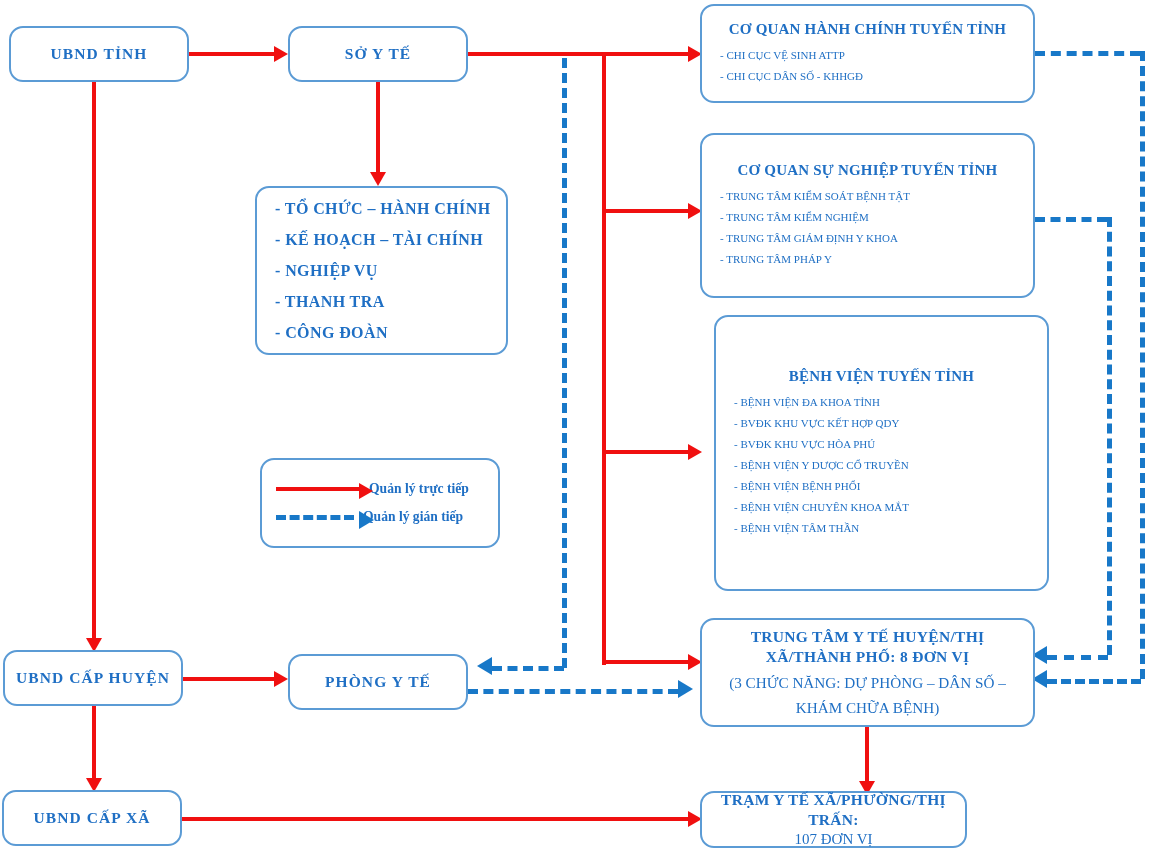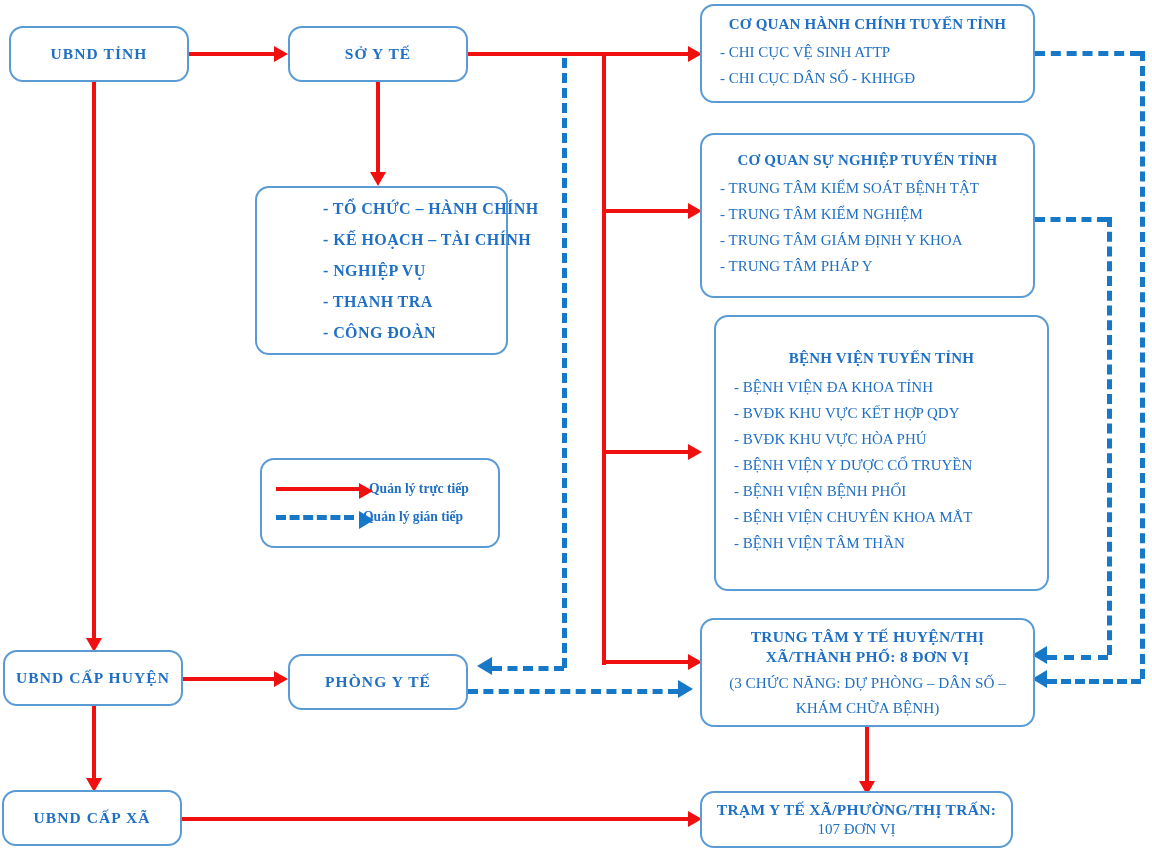--- a/index.html
+++ b/index.html
@@ -12,21 +12,21 @@
        justify-content:center;color:#1F6FC4;z-index:5;}
   .box .ttl{font-weight:bold;text-align:center;letter-spacing:.3px;}
   .box .li{white-space:nowrap;}
 
   
   .node{align-items:center;justify-content:center;}
   .node .ttl{font-size:15.5px;letter-spacing:1.1px;}
 
   
   .list .ttl{font-size:15px;margin-bottom:7px;letter-spacing:.2px;}
-  .list .li{font-size:15px;padding-left:18px;margin:4.5px 0;font-weight:normal;}
+  .list .li{font-size:11px;padding-left:18px;margin:4.5px 0;font-weight:normal;}
 
   #b_dept .li{font-size:16px;font-weight:bold;padding-left:18px;margin:6.5px 0;letter-spacing:.4px;}
 
   #b_ttyt{align-items:center;text-align:center;}
   #b_ttyt .ttl{font-size:15.5px;line-height:1.28;}
   #b_ttyt .sub{font-size:15.2px;line-height:1.3;margin-top:6px;text-align:center;}
   #b_tram{align-items:center;text-align:center;}
   #b_tram .ttl{font-size:15.5px;line-height:1.3;}
   #b_tram .sub{font-size:15px;line-height:1.3;}
 
@@ -116,21 +116,21 @@
   <div class="ahLb" style="left:1032px;top:646px;"></div>
 
   <div class="box node" id="b_ubndtinh" style="left:9px;top:26px;width:180px;height:56px;">
     <div class="ttl">UBND TỈNH</div>
   </div>
 
   <div class="box node" id="b_soyte" style="left:288px;top:26px;width:180px;height:56px;">
     <div class="ttl">SỞ Y TẾ</div>
   </div>
 
-  <div class="box list" id="b_dept" style="left:255px;top:186px;width:253px;height:169px;padding-left:48px;">
+  <div class="box list" id="b_dept" style="left:255px;top:186px;width:253px;height:169px;">
     <div class="li">- TỔ CHỨC – HÀNH CHÍNH</div>
     <div class="li">- KẾ HOẠCH – TÀI CHÍNH</div>
     <div class="li">- NGHIỆP VỤ</div>
     <div class="li">- THANH TRA</div>
     <div class="li">- CÔNG ĐOÀN</div>
   </div>
 
   <div class="box" id="b_legend" style="left:260px;top:458px;width:240px;height:90px;">
     <div class="lg-row">
       <span class="lg-solid"></span>
@@ -179,18 +179,18 @@
     <div class="li">- BỆNH VIỆN TÂM THẦN</div>
   </div>
 
   <div class="box" id="b_ttyt" style="left:700px;top:618px;width:335px;height:109px;">
     <div class="ttl">TRUNG TÂM Y TẾ HUYỆN/THỊ</div>
     <div class="ttl">XÃ/THÀNH PHỐ: 8 ĐƠN VỊ</div>
     <div class="sub">(3 CHỨC NĂNG: DỰ PHÒNG – DÂN SỐ –</div>
     <div class="sub">KHÁM CHỮA BỆNH)</div>
   </div>
 
-  <div class="box" id="b_tram" style="left:700px;top:791px;width:313px;height:57px;">
+  <div class="box" id="b_tram" style="left:700px;top:791px;width:267px;height:57px;">
     <div class="ttl">TRẠM Y TẾ XÃ/PHƯỜNG/THỊ TRẤN:</div>
     <div class="sub">107 ĐƠN VỊ</div>
   </div>
 
 </div>
 
 </body></html>

